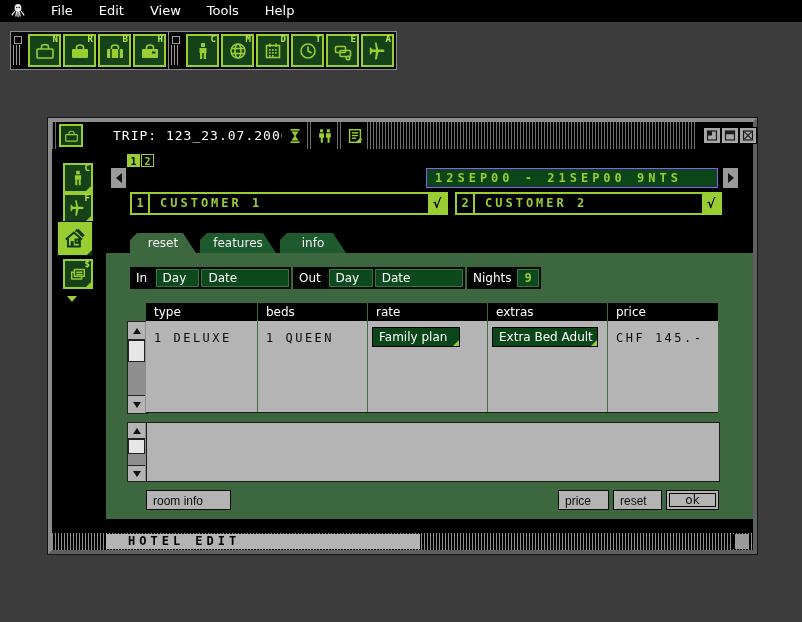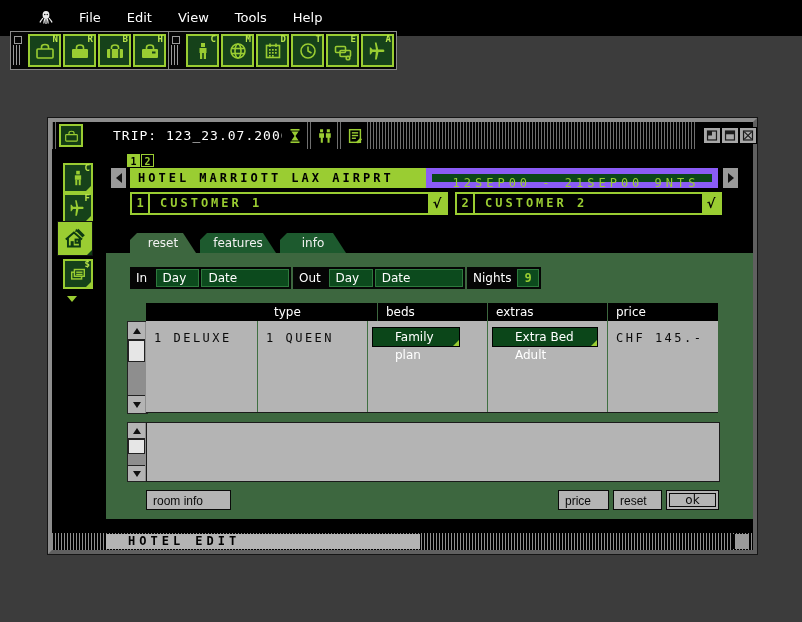--- a/index.html
+++ b/index.html
@@ -2,21 +2,21 @@
 <html><head>
 <meta charset="utf-8">
 <style>
   html,body{margin:0;padding:0;background:#3c3c3c;}
   .screen{position:relative;width:802px;height:622px;background:#3c3c3c;overflow:hidden;
           font-family:"DejaVu Sans","Liberation Sans",sans-serif;}
   .mono{font-family:"DejaVu Sans Mono","Liberation Mono",monospace;}
   .abs{position:absolute;box-sizing:border-box;}
 
   
-  .menubar{left:0;top:0;width:802px;height:36px;background:#000;display:flex;align-items:center;padding-left:28px;}
+  .menubar{left:0;top:0;width:802px;height:22px;background:#000;display:flex;align-items:center;}
   .menubar .logo{margin-left:8px;margin-right:10px;display:flex;align-items:center;}
   .menu-item{color:#fff;font-size:13px;padding:0 13px;line-height:22px;}
 
   
   .toolbar{background:#050505;border:1px solid #8a8a8a;display:flex;align-items:center;padding:2px;}
   .grip{width:11px;height:29px;margin-right:2px;position:relative;}
   .grip .sq{position:absolute;left:1px;top:0;width:6px;height:6px;border:1px solid #9a9a9a;}
   .grip .lines{position:absolute;left:0;top:9px;width:9px;height:20px;
         background:repeating-linear-gradient(90deg,#9a9a9a 0 1px,#050505 1px 3px);}
   .icon-btn{position:relative;width:29px;height:29px;background:#16421a;border:2px solid #9ACD32;
@@ -54,22 +54,22 @@
   
   .pagetab{width:13px;height:13px;font-family:"DejaVu Sans Mono",monospace;font-weight:bold;
            font-size:10px;text-align:center;line-height:13px;}
   .pt1{background:#9ACD32;color:#000;border:1px solid #9ACD32;}
   .pt2{background:#000;color:#9ACD32;border:1px solid #9ACD32;}
   .arrowbtn{width:15px;height:20px;background:#9a9a9a;display:flex;align-items:center;justify-content:center;}
   .tri-l{width:0;height:0;border-top:5px solid transparent;border-bottom:5px solid transparent;border-right:6px solid #111;}
   .tri-r{width:0;height:0;border-top:5px solid transparent;border-bottom:5px solid transparent;border-left:6px solid #111;}
   .hotelname{background:#9ACD32;color:#000;font-weight:bold;font-size:12px;letter-spacing:3px;
              line-height:20px;padding-left:8px;}
-  .hoteldates{background:#0b4619;border:6px solid #8b5cf6;color:#9ACD32;font-weight:normal;font-size:12px;
-             letter-spacing:4px;line-height:18px;padding-left:8px;text-align:center;}
+  .hoteldates{background:#0b4619;border:1px solid #8b5cf6;color:#9ACD32;font-weight:bold;font-size:12px;
+             letter-spacing:4px;line-height:18px;padding-left:8px;}
   .cust{border:2px solid #9ACD32;background:#000;display:flex;height:23px;}
   .cust .idx{width:16px;border-right:2px solid #9ACD32;color:#9ACD32;font-weight:bold;font-size:12px;
              text-align:center;line-height:19px;}
   .cust .nm{flex:1;color:#9ACD32;font-weight:bold;font-size:12px;letter-spacing:3px;line-height:19px;padding-left:10px;}
   .cust .chk{width:18px;background:#9ACD32;color:#000;font-weight:bold;font-size:13px;text-align:center;line-height:19px;}
 
   
   .tab{position:absolute;height:20px;color:#f2f2f2;font-size:12px;text-align:center;line-height:21px;
        clip-path:polygon(0 100%,0 7px,7px 0,calc(100% - 13px) 0,100% 100%);background:#1d5a2e;}
   .tab.active{background:#3d673f;}
@@ -82,21 +82,21 @@
   .nightsval{color:#9ACD32;font-family:"DejaVu Sans Mono",monospace;font-weight:bold;text-align:center;padding-left:0;}
 
   
   .thead{position:absolute;display:flex;background:#000;height:18px;justify-content:flex-end;}
   .thead .hc{color:#fff;font-size:12px;line-height:18px;padding-left:8px;border-right:1px solid #3d673f;box-sizing:border-box;}
   .tbody{position:absolute;display:flex;background:#b4b4b4;border-bottom:1px solid #1a1a1a;}
   .tbody .bc{border-right:1px solid #407042;box-sizing:border-box;position:relative;}
   .cellmono{font-family:"DejaVu Sans Mono",monospace;font-size:12px;letter-spacing:2.5px;color:#0a0a0a;
             padding:10px 0 0 8px;white-space:nowrap;}
   .drop{position:absolute;left:4px;top:6px;height:20px;background:#0b4619;border:1px solid #000;
-        color:#fff;font-size:12px;line-height:18px;padding-left:22px;box-sizing:border-box;}
+        color:#fff;font-size:12px;line-height:18px;padding-left:6px;box-sizing:border-box;}
   .sbar{position:absolute;width:19px;background:#8e8e8e;border:1px solid #222;}
   .sbtn{position:absolute;left:0;width:17px;height:17px;background:#b4b4b4;border-bottom:1px solid #222;
         display:flex;align-items:center;justify-content:center;}
   .sbtn.bot{border-top:1px solid #222;border-bottom:none;}
   .sthumb{position:absolute;left:0;width:17px;background:#e6e6e6;border:1px solid #222;box-sizing:border-box;}
   .tri-up{width:0;height:0;border-left:4px solid transparent;border-right:4px solid transparent;border-bottom:6px solid #111;}
   .tri-dn{width:0;height:0;border-left:4px solid transparent;border-right:4px solid transparent;border-top:6px solid #111;}
   .listarea{position:absolute;background:#b4b4b4;border:1px solid #1a1a1a;}
 
   .gbtn{position:absolute;height:20px;background:#b4b4b4;border:1px solid #0a0a0a;color:#0a0a0a;
@@ -337,21 +337,20 @@
       <span class="corner"></span>
     </div>
     <div class="abs tri-down" style="left:15px;top:174px;"></div>
 
     <div class="abs pagetab pt1" style="left:75px;top:32px;">1</div>
     <div class="abs pagetab pt2" style="left:89px;top:32px;">2</div>
 
     <div class="abs arrowbtn" style="left:59px;top:46px;">
         <span class="tri-l"></span>
       </div>
-    <div class="abs hotelname mono" style="left:78px;top:46px;width:296px;height:20px;">HOTEL MARRIOTT LAX AIRPRT</div>
     <div class="abs hoteldates mono" style="left:374px;top:46px;width:292px;height:20px;">12SEP00 - 21SEP00 9NTS</div>
     <div class="abs arrowbtn" style="left:671px;top:46px;">
         <span class="tri-r"></span>
       </div>
 
     <div class="abs cust" style="left:78px;top:70px;width:318px;">
       <span class="idx mono">1</span>
       <span class="nm mono">CUSTOMER 1</span>
       <span class="chk">√</span>
     </div>
@@ -388,20 +387,21 @@
             <span class="tri-up"></span>
           </div>
         <div class="sthumb" style="top:18px;height:22px;"></div>
         <div class="sbtn bot" style="bottom:0;">
             <span class="tri-dn"></span>
           </div>
       </div>
       <div class="thead" style="left:40px;top:50px;width:572px;">
         <span class="hc" style="width:112px;">type</span>
         <span class="hc" style="width:110px;">beds</span>
+        <span class="hc" style="width:120px;">rate</span>
         <span class="hc" style="width:120px;">extras</span>
         <span class="hc" style="width:110px;border-right:none;">price</span>
       </div>
       <div class="tbody" style="left:40px;top:68px;width:572px;height:91px;">
         <div class="bc" style="width:112px;">
             <div class="cellmono">1 DELUXE</div>
           </div>
         <div class="bc" style="width:110px;">
             <div class="cellmono">1 QUEEN</div>
           </div>

